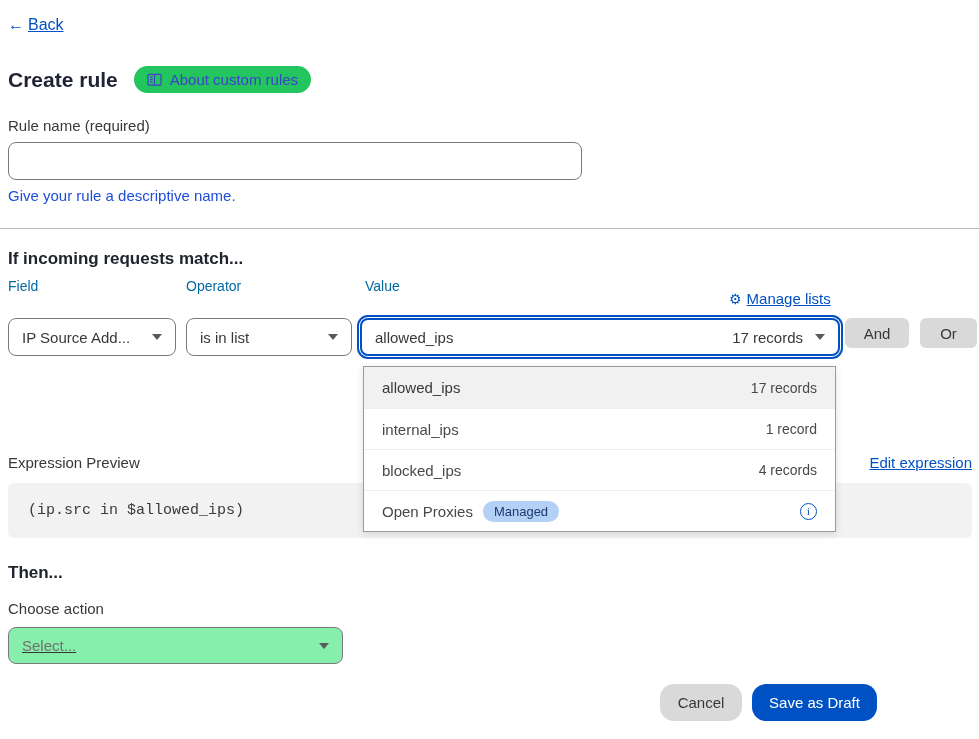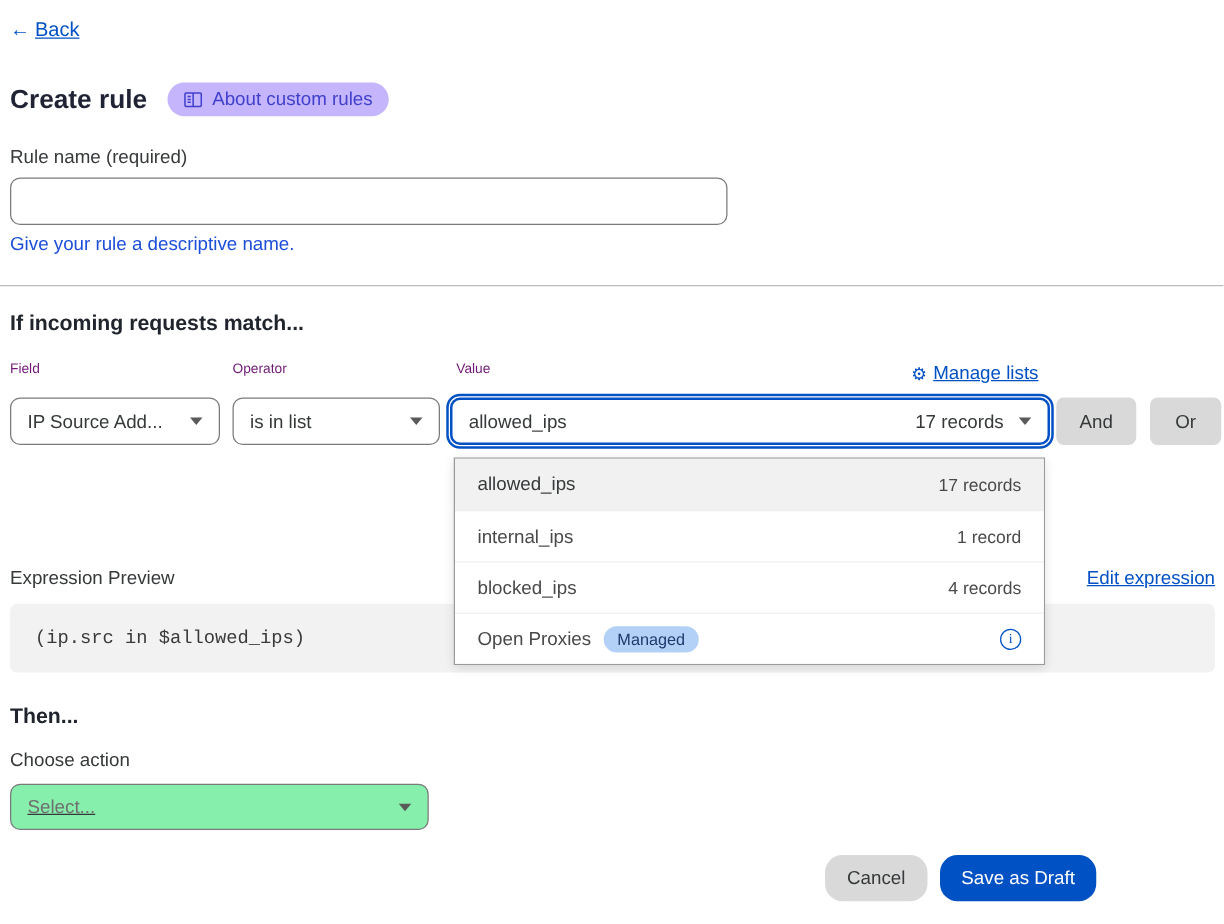--- a/index.html
+++ b/index.html
@@ -20,41 +20,41 @@
   }
   .back .back-label { text-decoration: underline; }
   
   .title-row {
     position: absolute; left: 8px; top: 66px;
     display: flex; align-items: center; gap: 16px;
   }
   .page-title { font-size: 21px; font-weight: bold; color: #1f2333; }
   .about-badge {
     display: inline-flex; align-items: center; gap: 8px;
-    background: #c4b5fd; color: #4040cc;
+    background: #22c55e; color: #4040cc;
     font-size: 15px; padding: 5px 13px; border-radius: 14px;
     cursor: pointer; text-decoration: none; justify-content: space-between;
   }
   .book-icon { display: inline-flex; }
   
   .field-label { position: absolute; left: 8px; font-size: 15px; color: #36393a; }
   .rule-name-label { top: 117px; }
   .rule-name-input {
     position: absolute; left: 8px; top: 142px;
     width: 574px; height: 38px;
     border: 1px solid #7a7a7a; border-radius: 8px;
     font-family: "Liberation Sans", sans-serif; font-size: 15px; padding: 0 12px;
     background: #fff; outline: none;
   }
   .helper-text { position: absolute; left: 8px; top: 187px; font-size: 15px; color: #1d4ed8; }
   .divider { position: absolute; left: 0; right: 0; top: 228px; height: 1px; background: #bcbcbc; }
   
   .section-heading { position: absolute; left: 8px; font-size: 17px; font-weight: bold; color: #20242c; }
   .match-heading { top: 249px; }
-  .col-label { position: absolute; top: 289px; font-size: 11px; color: #701a75; }
+  .col-label { position: absolute; top: 278px; font-size: 14px; color: #0369a1; }
   .label-field { left: 8px; }
   .label-operator { left: 186px; }
   .label-value { left: 365px; }
   .manage-lists {
     position: absolute; top: 290px; left: 729px;
     display: flex; align-items: center; gap: 5px;
     color: #0051c3; font-size: 15px; cursor: pointer; text-decoration: none;
   }
   .manage-lists .manage-label { text-decoration: underline; }
   .gear-icon { font-size: 14px; line-height: 1; }
@@ -71,21 +71,21 @@
     border: 2px solid #0051c3;
     box-shadow: 0 0 0 1px #ffffff, 0 0 0 3px #0051c3;
   }
   .value-right { display: flex; align-items: center; gap: 12px; color: #36393a; }
   .caret {
     width: 0; height: 0;
     border-left: 5px solid transparent; border-right: 5px solid transparent;
     border-top: 6px solid #5a5a5a;
   }
   .logic-btn {
-    position: absolute; top: 318px; height: 38px;
+    position: absolute; top: 318px; height: 30px;
     background: #d9d9d9; border: none; border-radius: 6px;
     font-family: "Liberation Sans", sans-serif; font-size: 15px; color: #36393a;
     cursor: pointer;
   }
   .and-btn { left: 845px; width: 64px; }
   .or-btn { left: 920px; width: 57px; }
   
   .dropdown-panel {
     position: absolute; left: 363px; top: 366px; width: 473px;
     background: #ffffff; border: 1px solid #9a9a9a;

